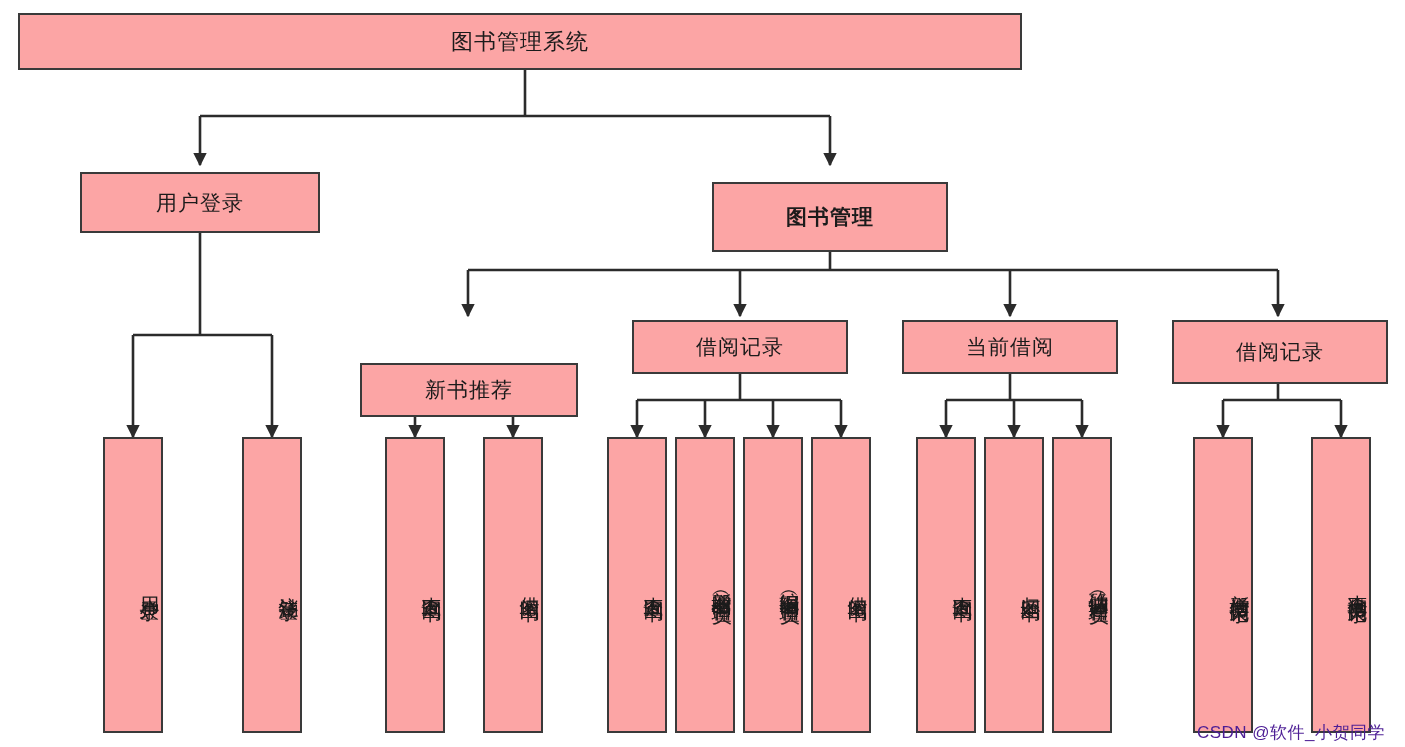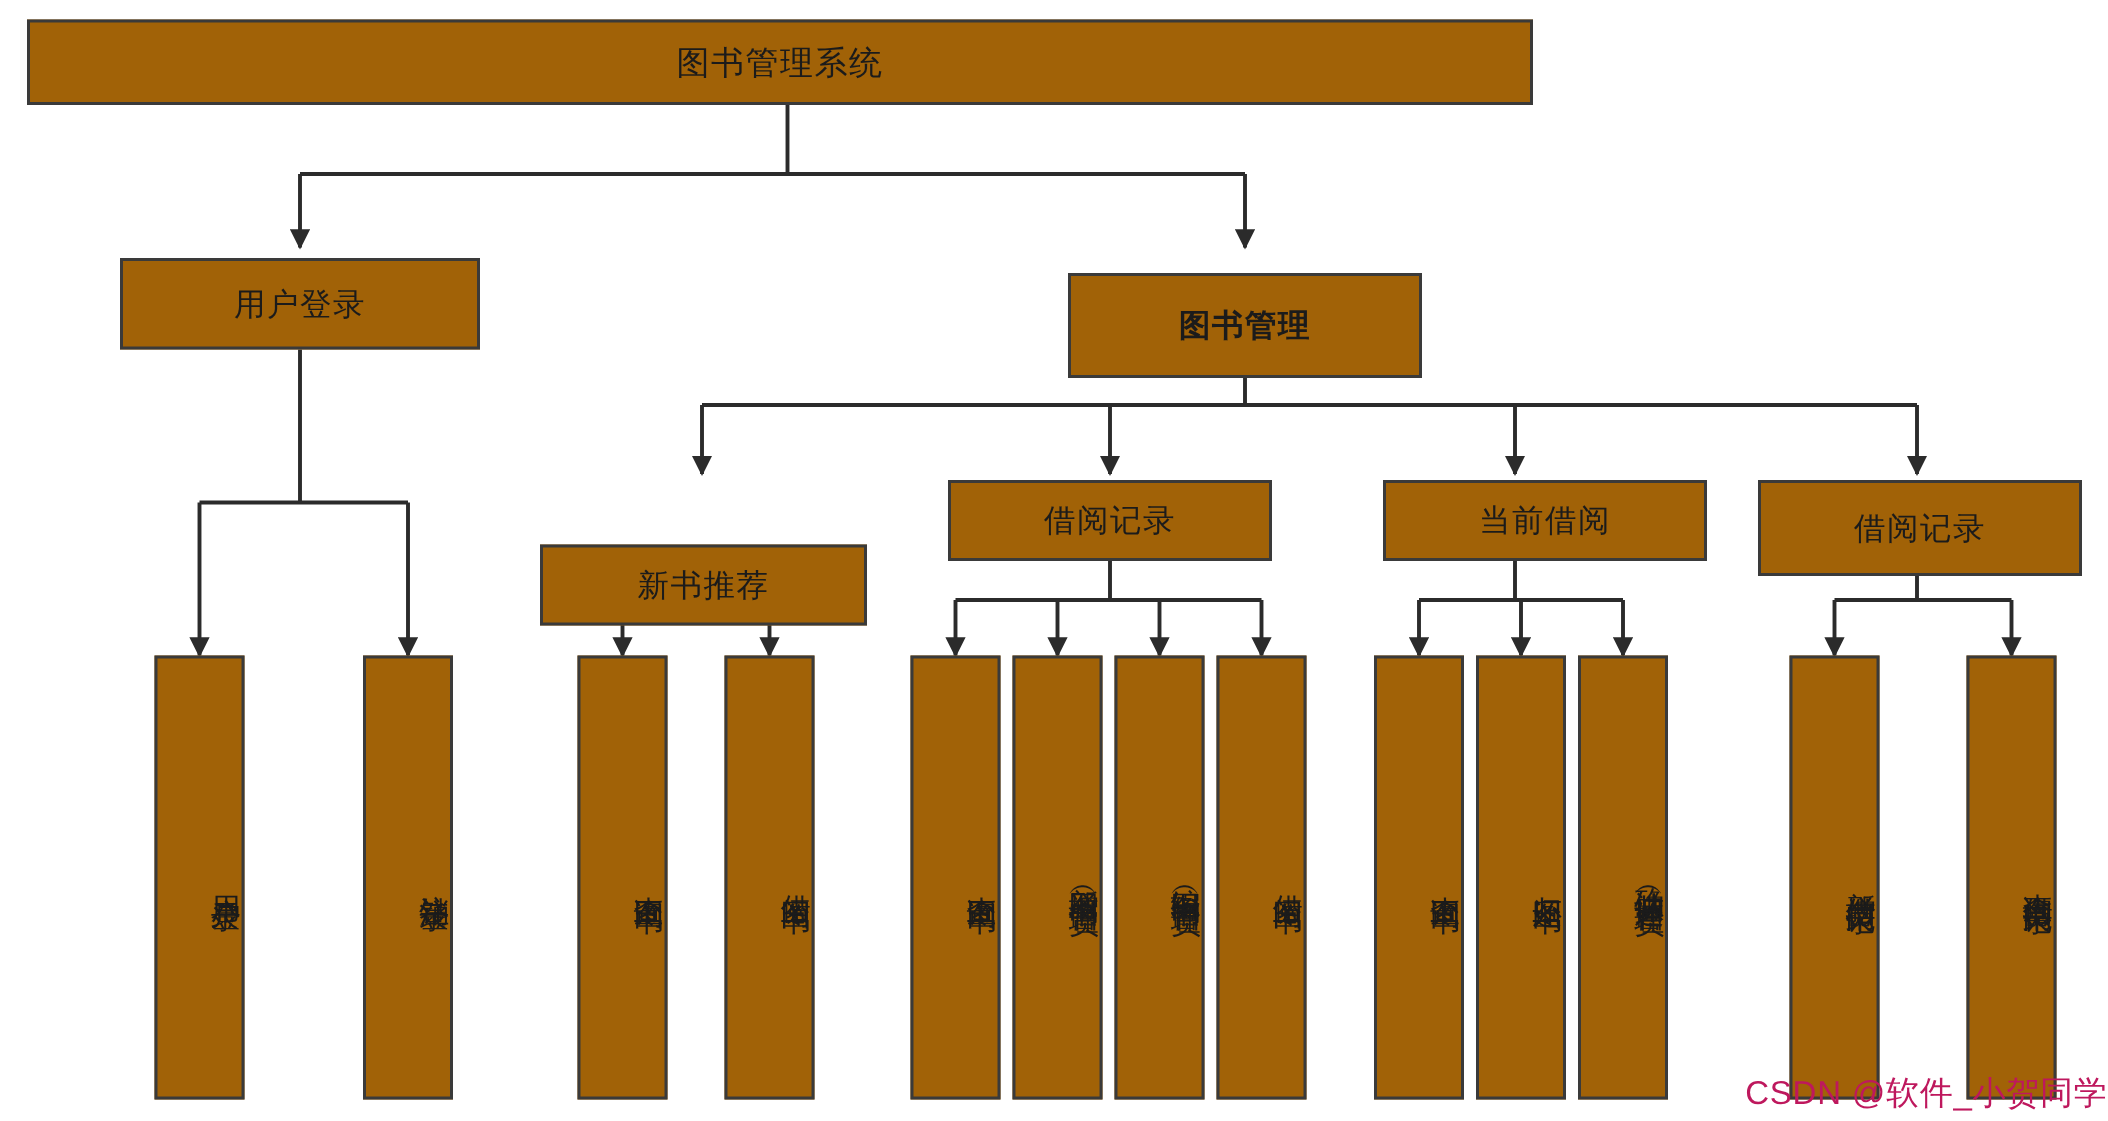--- a/index.html
+++ b/index.html
@@ -21,21 +21,21 @@
     position: absolute;
     left: 0;
     top: 0;
     width: 1405px;
     height: 747px;
     pointer-events: none;
   }
   .node {
     position: absolute;
     box-sizing: border-box;
-    background: #a16207;
+    background: #fca5a5;
     border: 2px solid #3a3a3a;
     display: flex;
     align-items: center;
     justify-content: center;
     color: #1b1b1b;
   }
   .node.h {
     font-size: 21px;
     letter-spacing: 1px;
   }
@@ -54,24 +54,24 @@
   }
   .node.v .vtext {
     writing-mode: vertical-rl;
     text-orientation: upright;
     display: block;
     max-height: 100%;
     white-space: normal;
   }
   .watermark {
     position: absolute;
-    right: 0;
+    right: 20px;
     bottom: 3px;
-    font-size: 22px;
-    color: #be185d;
+    font-size: 17px;
+    color: #4c1d95;
     letter-spacing: 0.5px;
     white-space: nowrap;
     user-select: none;
   }
 </style>
 </head>
 <body>
 
 <div id="canvas">
 
@@ -135,21 +135,21 @@
   <div class="node h" style="left:712px; top:182px; width:236px; height:70px;font-weight:bold;">
     <span>图书管理</span>
   </div>
 
   <div class="node h" style="left:360px; top:320px; width:218px; height:54px;margin-top:43px;">
     <span>新书推荐</span>
   </div>
   <div class="node h" style="left:632px; top:320px; width:216px; height:54px;">
     <span>借阅记录</span>
   </div>
-  <div class="node h" style="left:902px; top:320px; width:216px; height:54px;margin-left:20px;">
+  <div class="node h" style="left:902px; top:320px; width:216px; height:54px;">
     <span>当前借阅</span>
   </div>
   <div class="node h" style="left:1172px; top:320px; width:216px; height:64px;">
     <span>借阅记录</span>
   </div>
 
   <div class="node v" style="left:103px; top:437px; width:60px; height:296px;">
     <span class="vtext">用户登录</span>
   </div>
   <div class="node v" style="left:242px; top:437px; width:60px; height:296px;">

